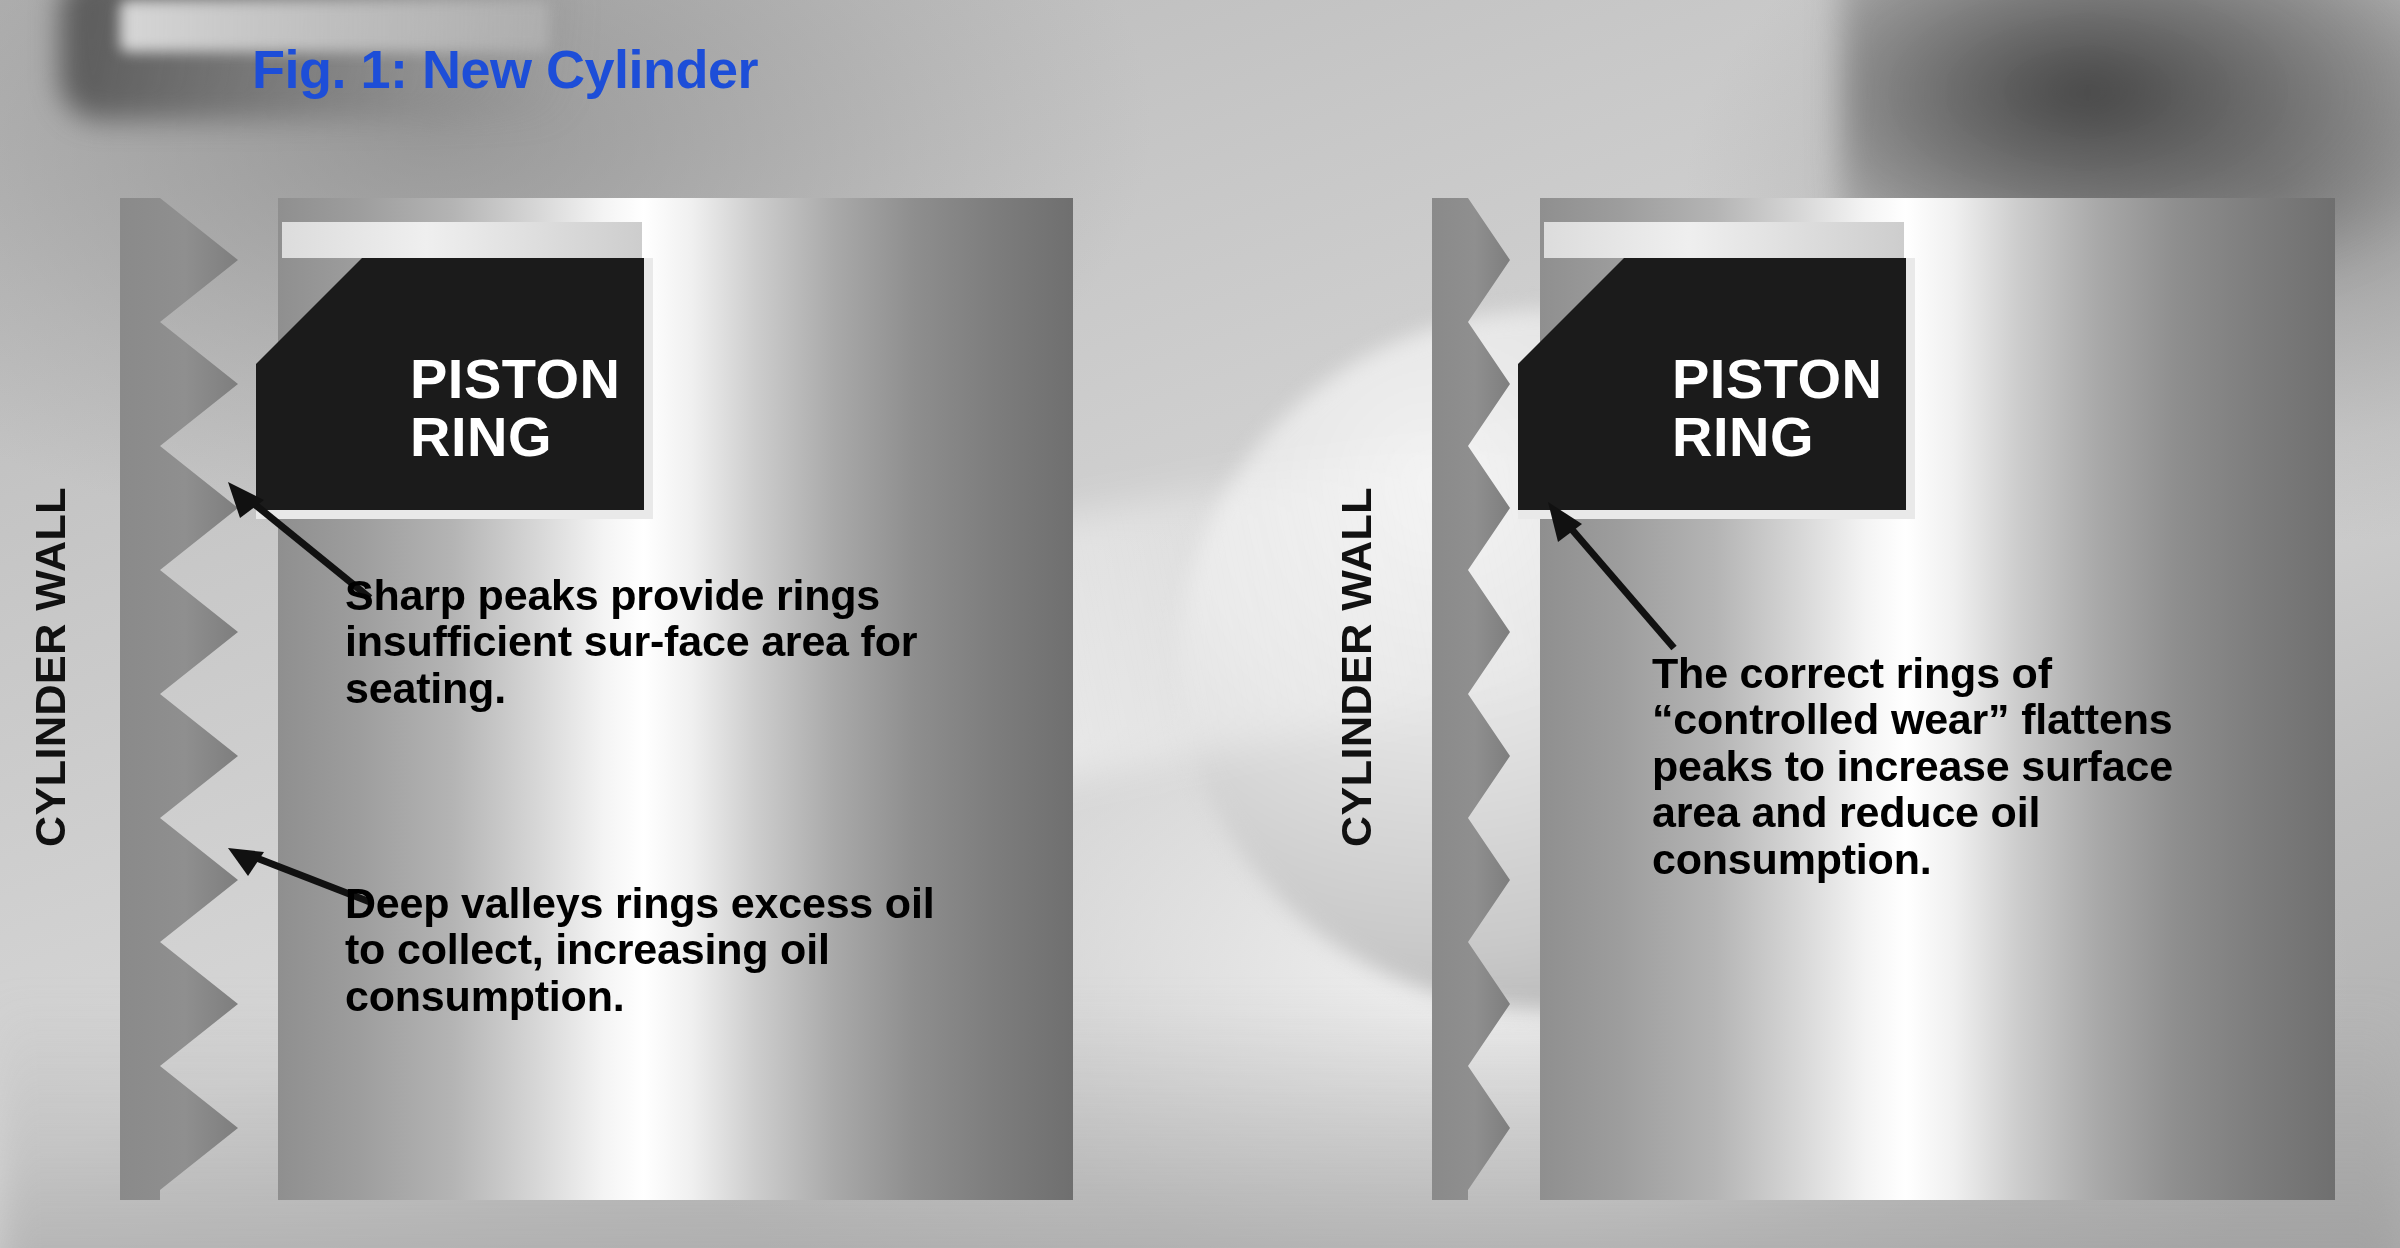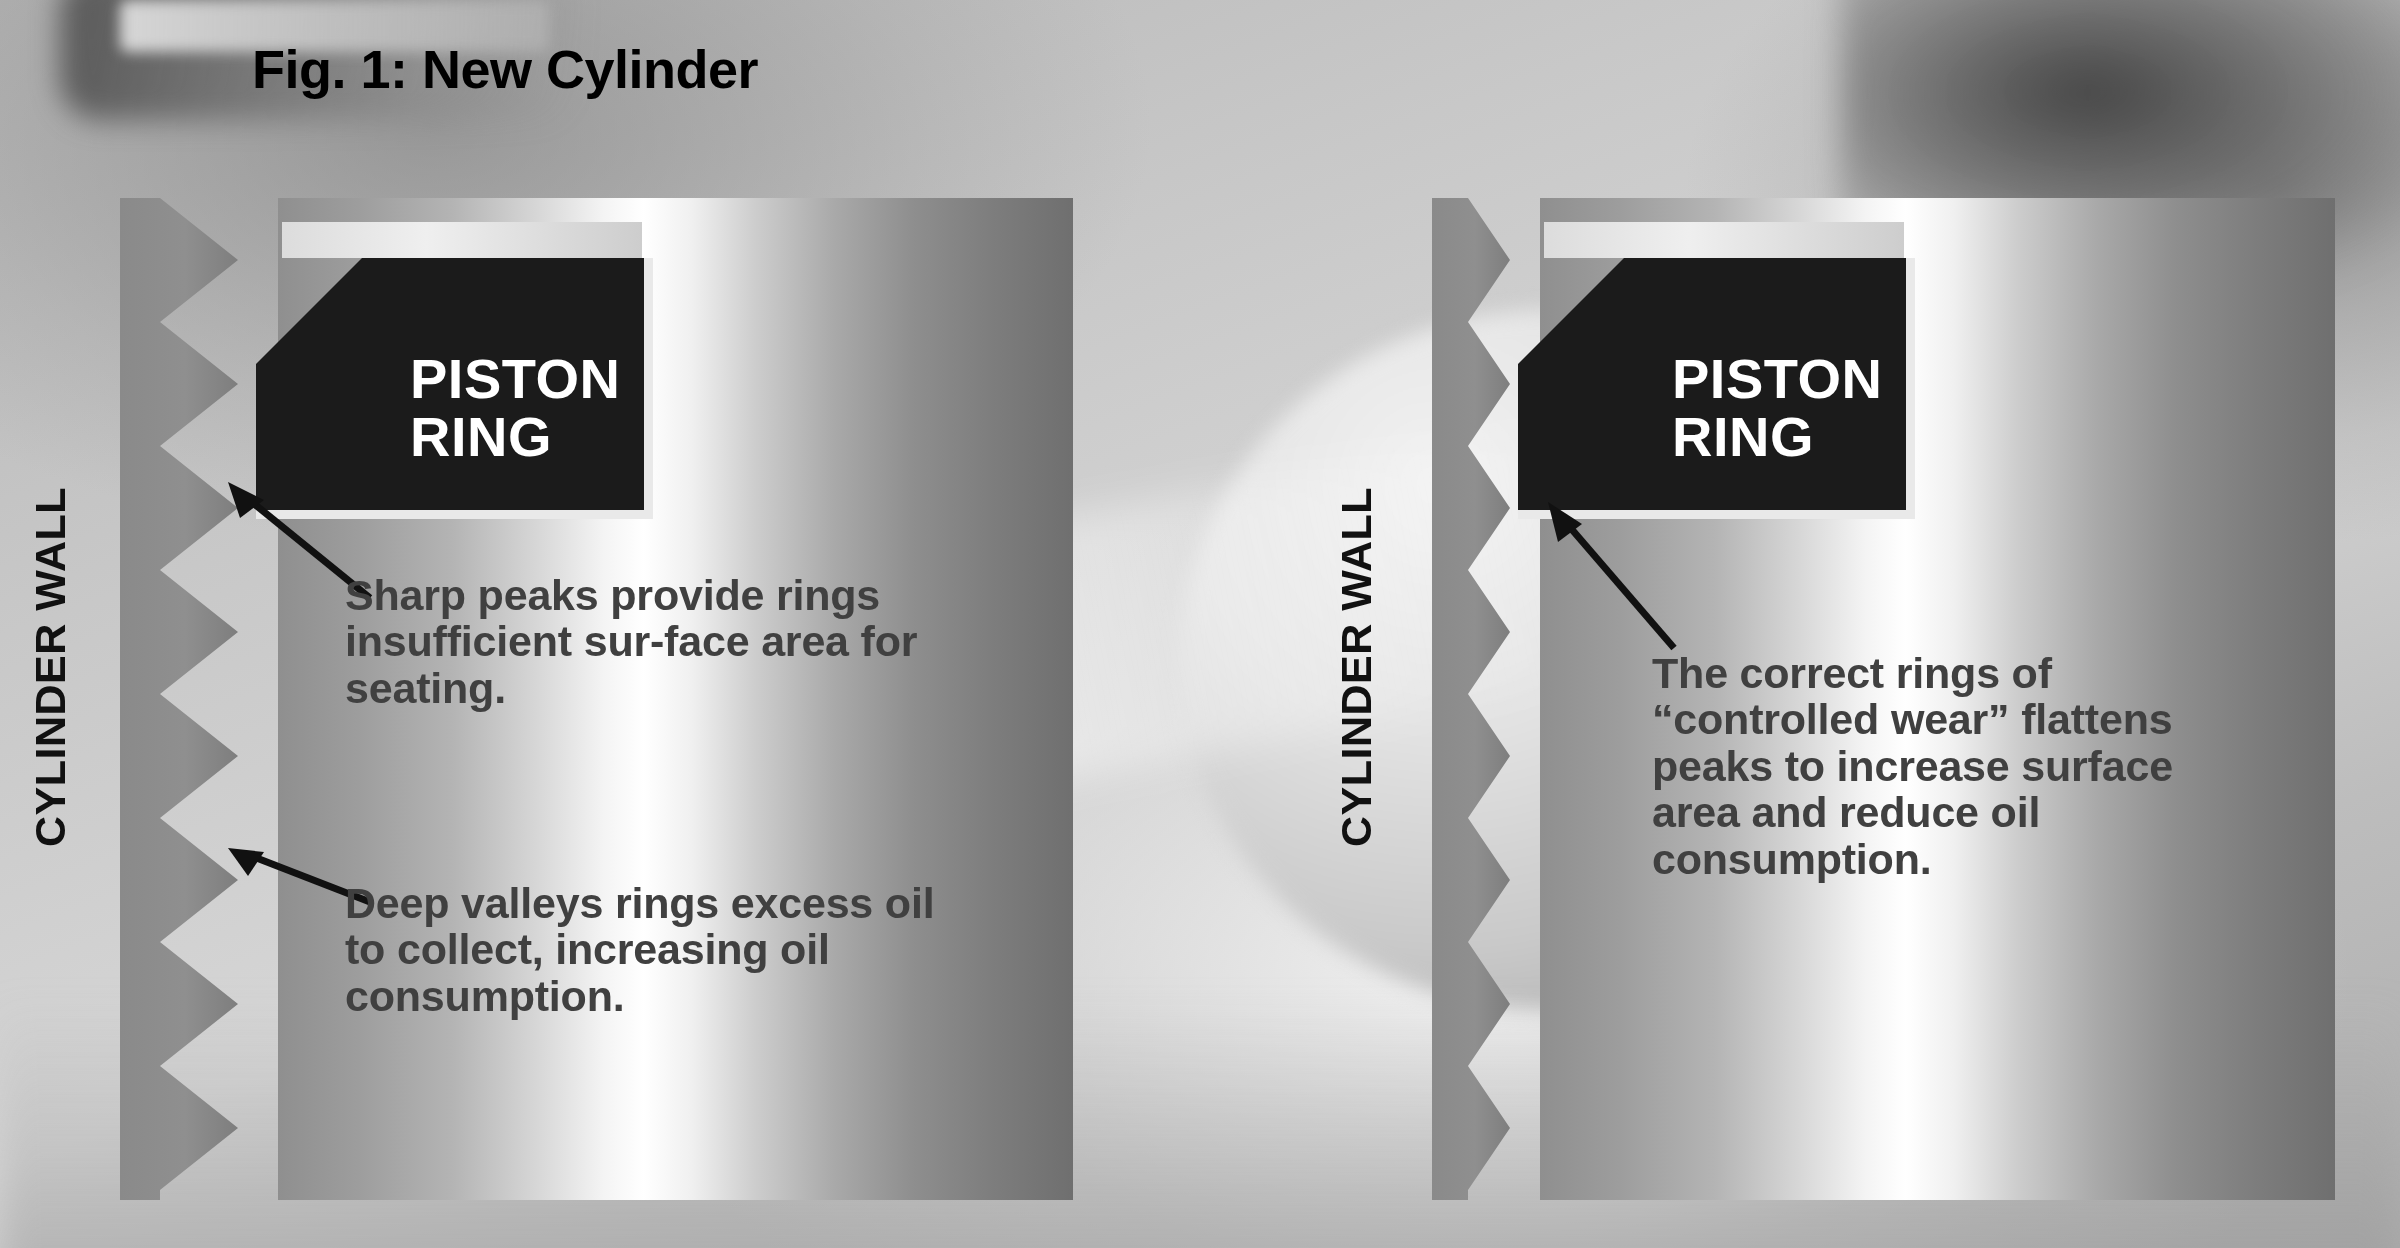--- a/index.html
+++ b/index.html
@@ -74,21 +74,21 @@
     position: absolute;
     background: linear-gradient(0deg, rgba(150,150,150,0.55), rgba(190,190,190,0.05));
     filter: blur(18px);
   }
 
   
   .fig-title {
     position: absolute;
     font-size: 54px;
     font-weight: bold;
-    color: #000000;
+    color: #1d4ed8;
     letter-spacing: -0.5px;
     white-space: nowrap;
   }
   #fig1-title { left: 252px; top: 38px; }
   #fig2-title { left: 1452px; top: 38px; }
 
   
   .wall-label {
     position: absolute;
     font-size: 43px;
@@ -175,21 +175,21 @@
   #fig1-flag-shadow { left: 256px; top: 510px; width: 396px; height: 9px; }
   #fig1-flag-shadow-r { left: 644px; top: 258px; width: 9px; height: 261px; }
   #fig2-flag-shadow { left: 1518px; top: 510px; width: 396px; height: 9px; }
   #fig2-flag-shadow-r { left: 1906px; top: 258px; width: 9px; height: 261px; }
 
   
   .note {
     position: absolute;
     font-size: 43px;
     font-weight: bold;
-    color: #404040;
+    color: #000000;
     line-height: 1.08;
     letter-spacing: -0.2px;
   }
   #fig1-note1 { left: 345px; top: 572px; width: 640px; }
   #fig1-note2 { left: 345px; top: 880px; width: 640px; }
   #fig2-note1 { left: 1652px; top: 650px; width: 600px; }
 
   
   .arrow-svg {
     position: absolute;

